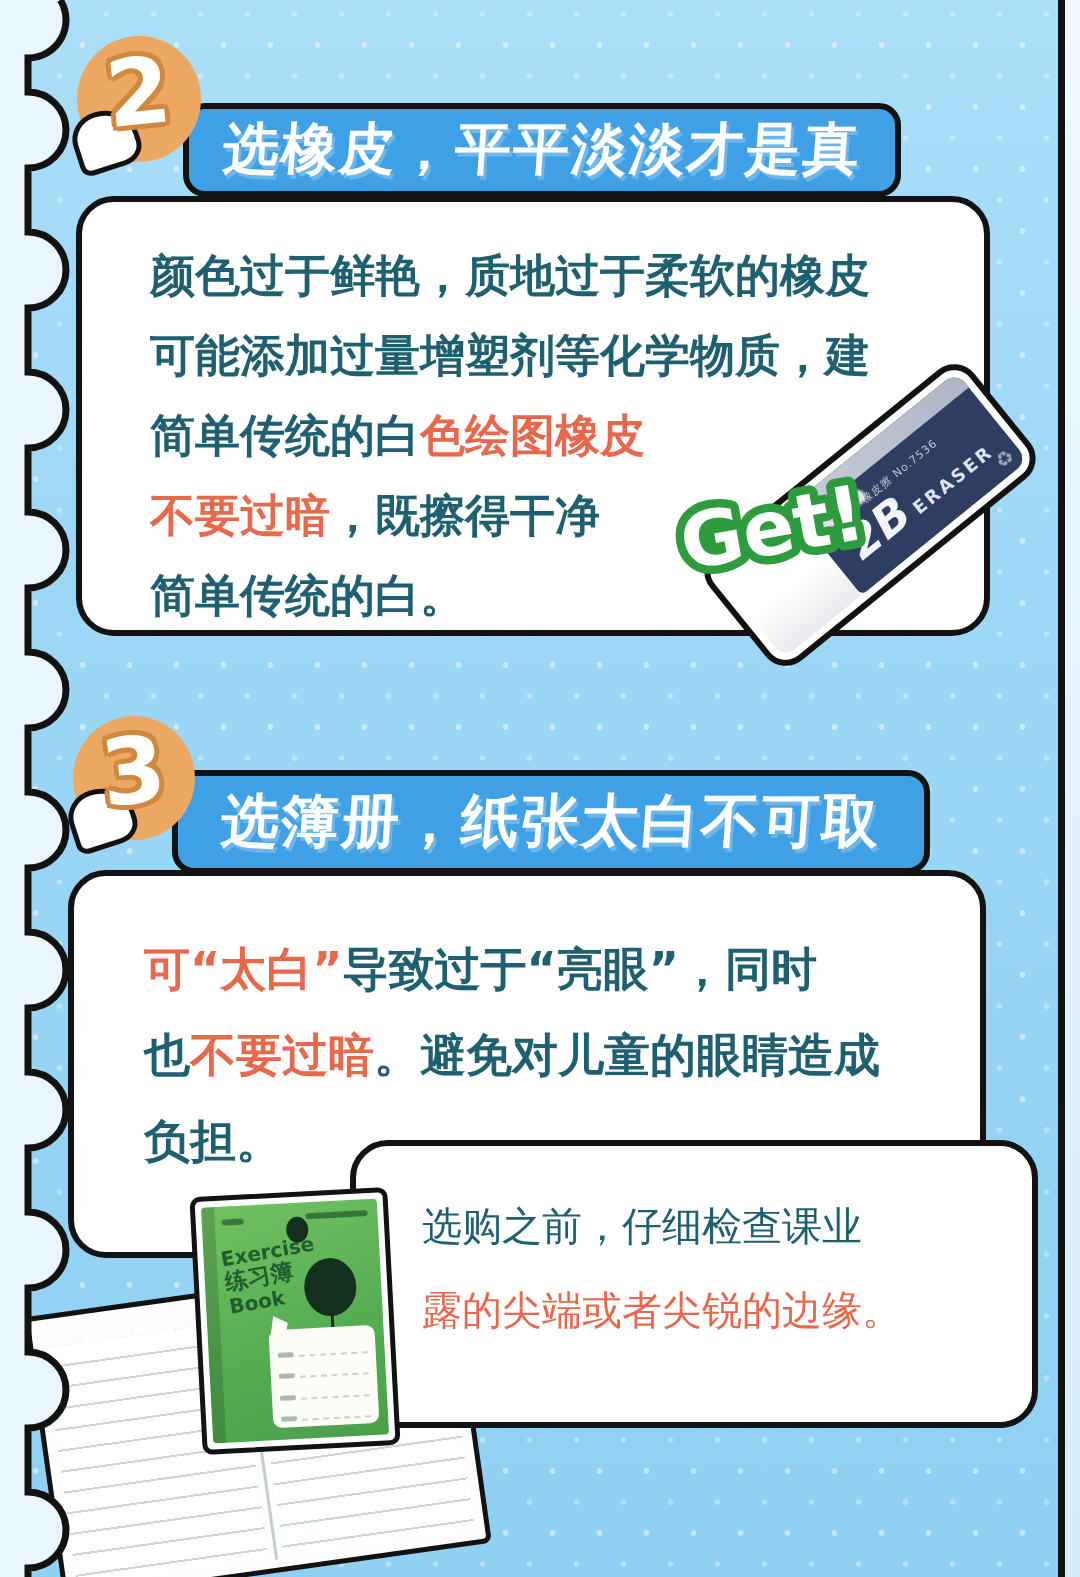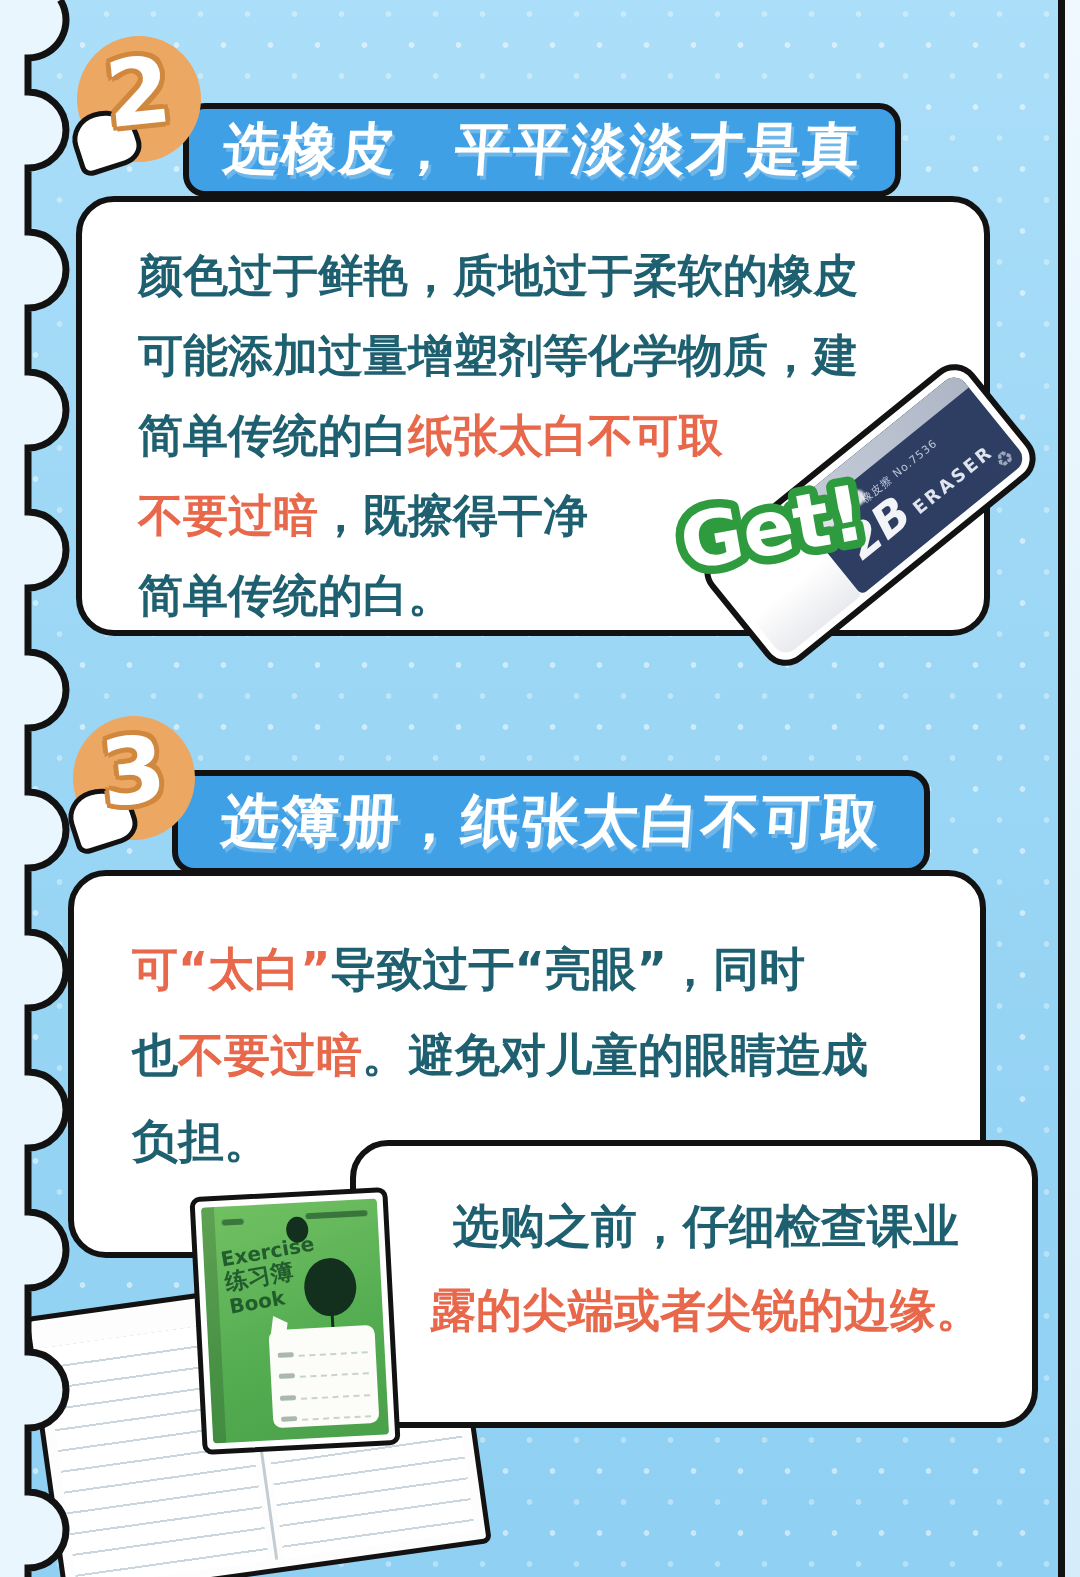--- a/index.html
+++ b/index.html
@@ -57,24 +57,24 @@
   #banner-3{left:172px;top:770px;width:758px;height:104px;}
   #banner-3 .banner-text{font-size:58px;}
   
   .card{
     position:absolute;background:#ffffff;border:6px solid #121212;border-radius:38px;
     box-sizing:border-box;
   }
   #card-2{left:76px;top:196px;width:914px;height:440px;z-index:3;padding:34px 40px 0 56px;}
   #card-3a{left:68px;top:870px;width:918px;height:388px;z-index:3;padding:50px 40px 0 58px;}
   #card-3b{left:350px;top:1140px;width:688px;height:288px;z-index:5;padding:38px 30px 0 54px;}
-  .line{white-space:nowrap;}
+  .line{white-space:nowrap;margin-left:12px;}
   #card-2 .line{font-size:45px;line-height:80px;font-weight:700;}
   #card-3a .line{font-size:46px;line-height:86px;font-weight:700;}
-  #card-3b .line{font-size:46px;line-height:84px;font-weight:700;text-align:center;}
+  #card-3b .line{font-size:40px;line-height:84px;font-weight:400;}
   .seg{color:#1e5f70;}
   .seg.red{color:#e8684c;}
   
   .eraser-body{
     position:absolute;left:700px;top:445px;width:340px;height:140px;z-index:6;
     transform:rotate(-39deg);
     background:#ffffff;border:6px solid #121212;border-radius:26px;
     box-sizing:border-box;padding:7px;display:flex;
   }
   .eraser-tip{
@@ -168,21 +168,21 @@
   </div>
 
   <div class="card" id="card-2">
     <div class="line">
       <span class="seg">颜色过于鲜艳，质地过于柔软的橡皮</span>
     </div>
     <div class="line">
       <span class="seg">可能添加过量增塑剂等化学物质，建</span>
     </div>
     <div class="line">
-      <span class="seg">简单传统的白</span><span class="seg red">纸张太白不可取</span>
+      <span class="seg">简单传统的白</span><span class="seg red">色绘图橡皮</span>
     </div>
     <div class="line">
       <span class="seg red">不要过暗</span><span class="seg">，既擦得干净</span>
     </div>
     <div class="line">
       <span class="seg">简单传统的白。</span>
     </div>
   </div>
 
   <div class="eraser-body">

